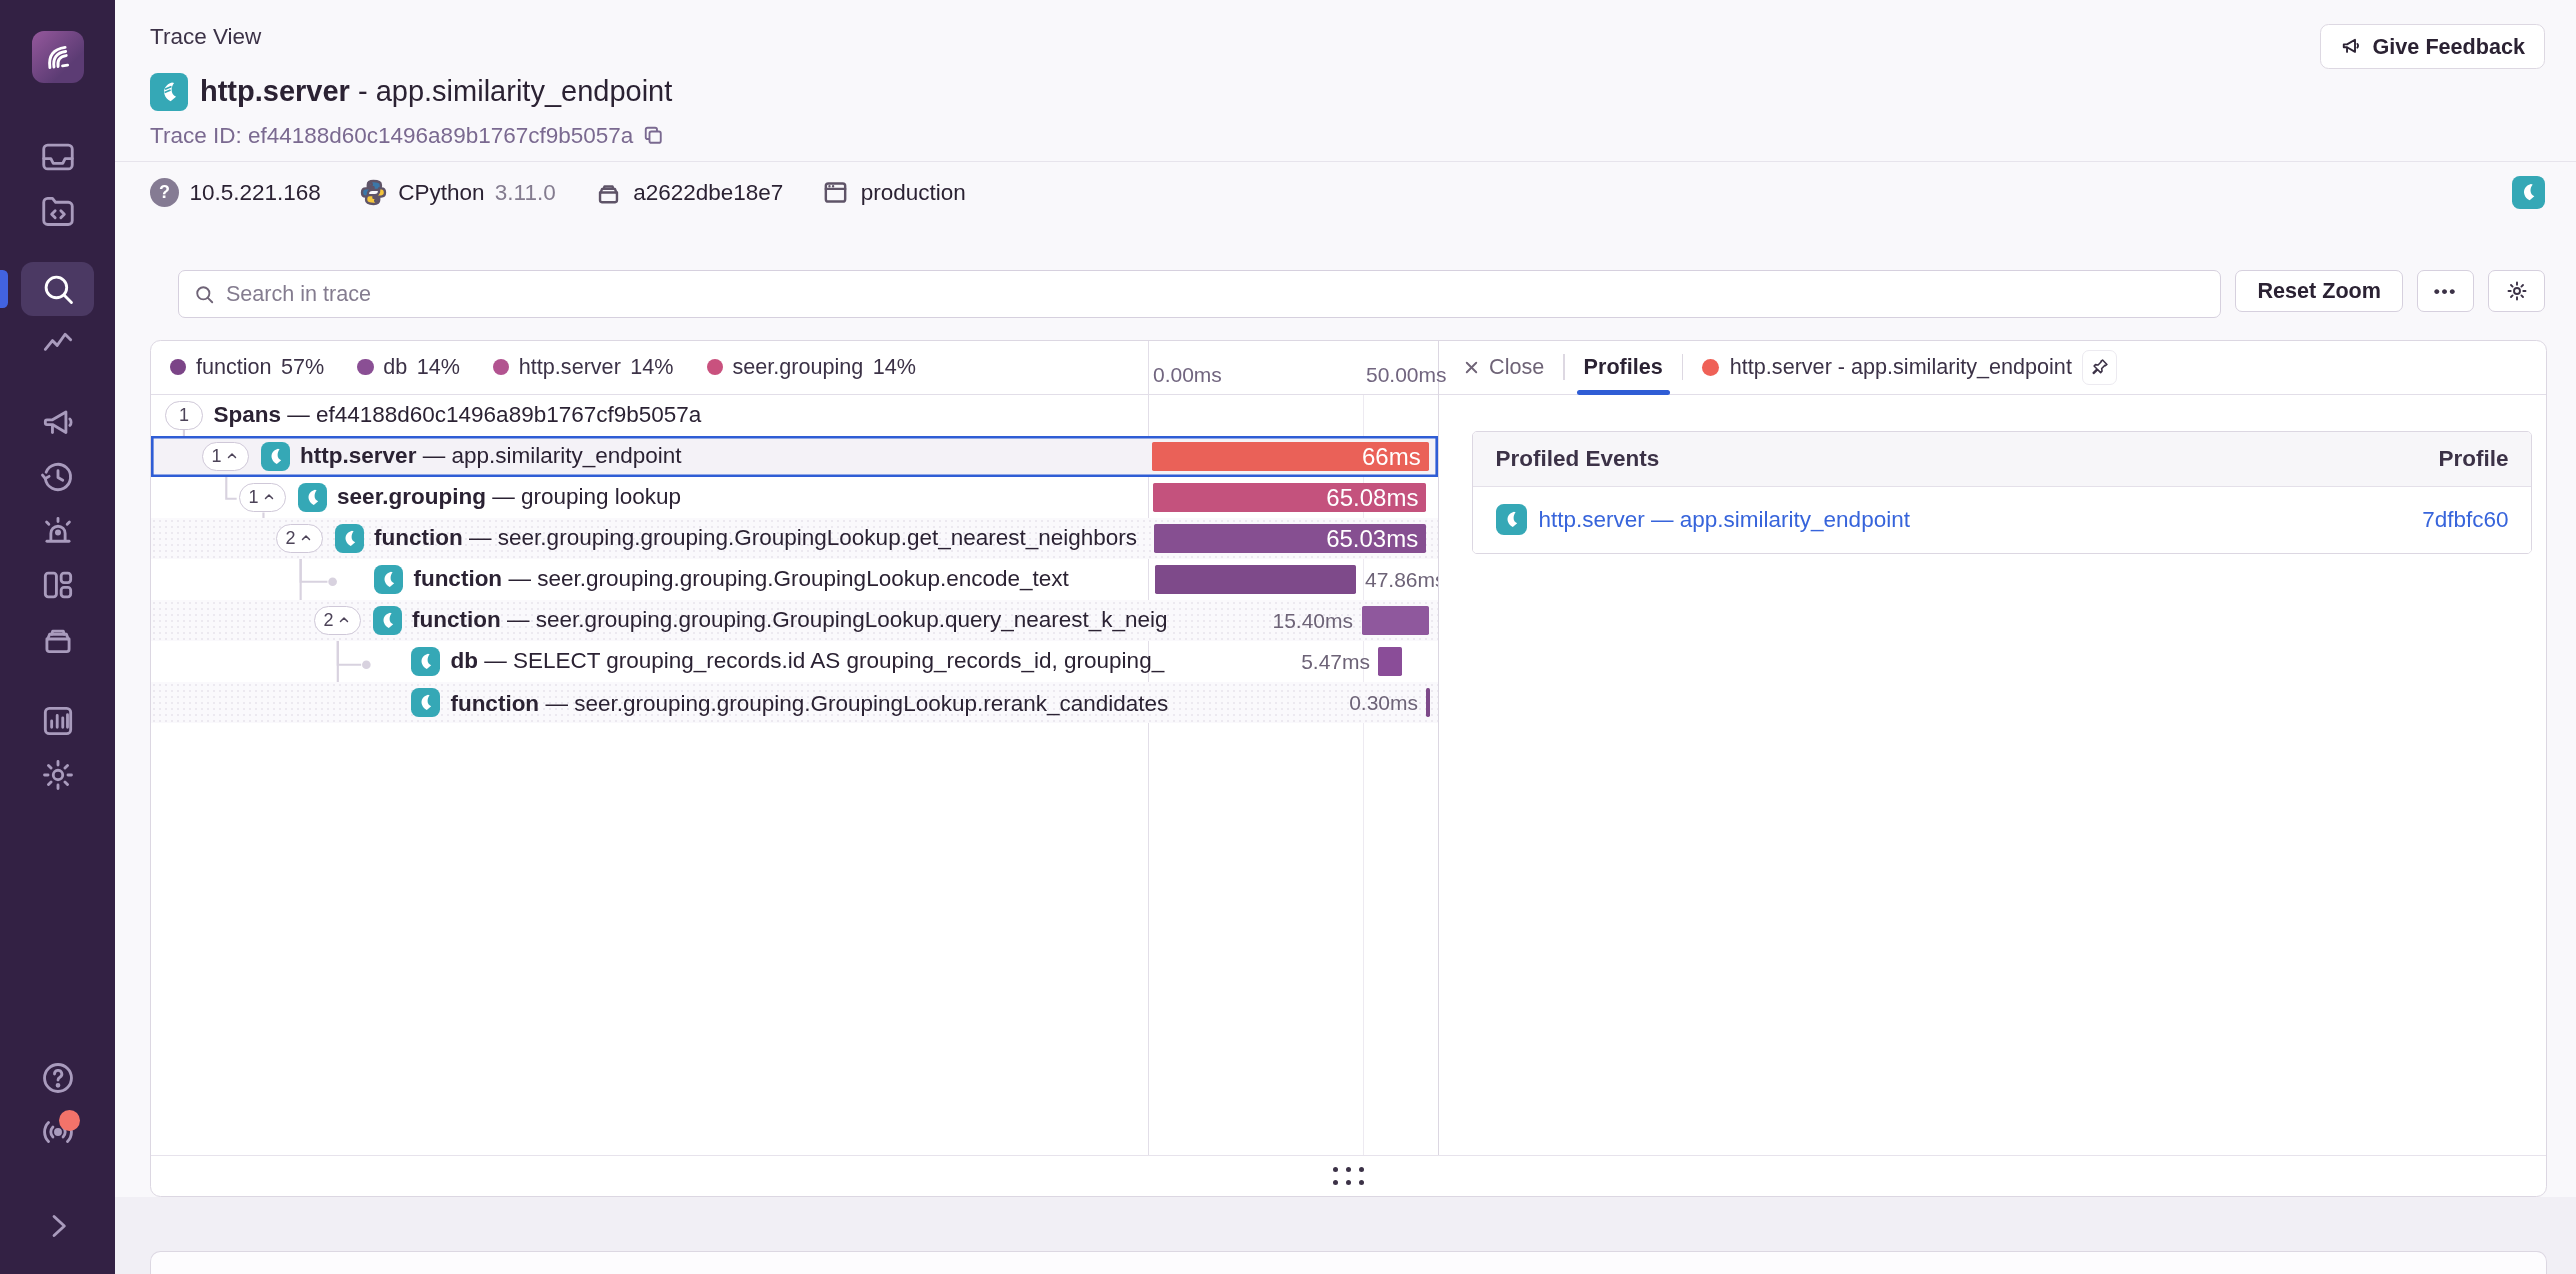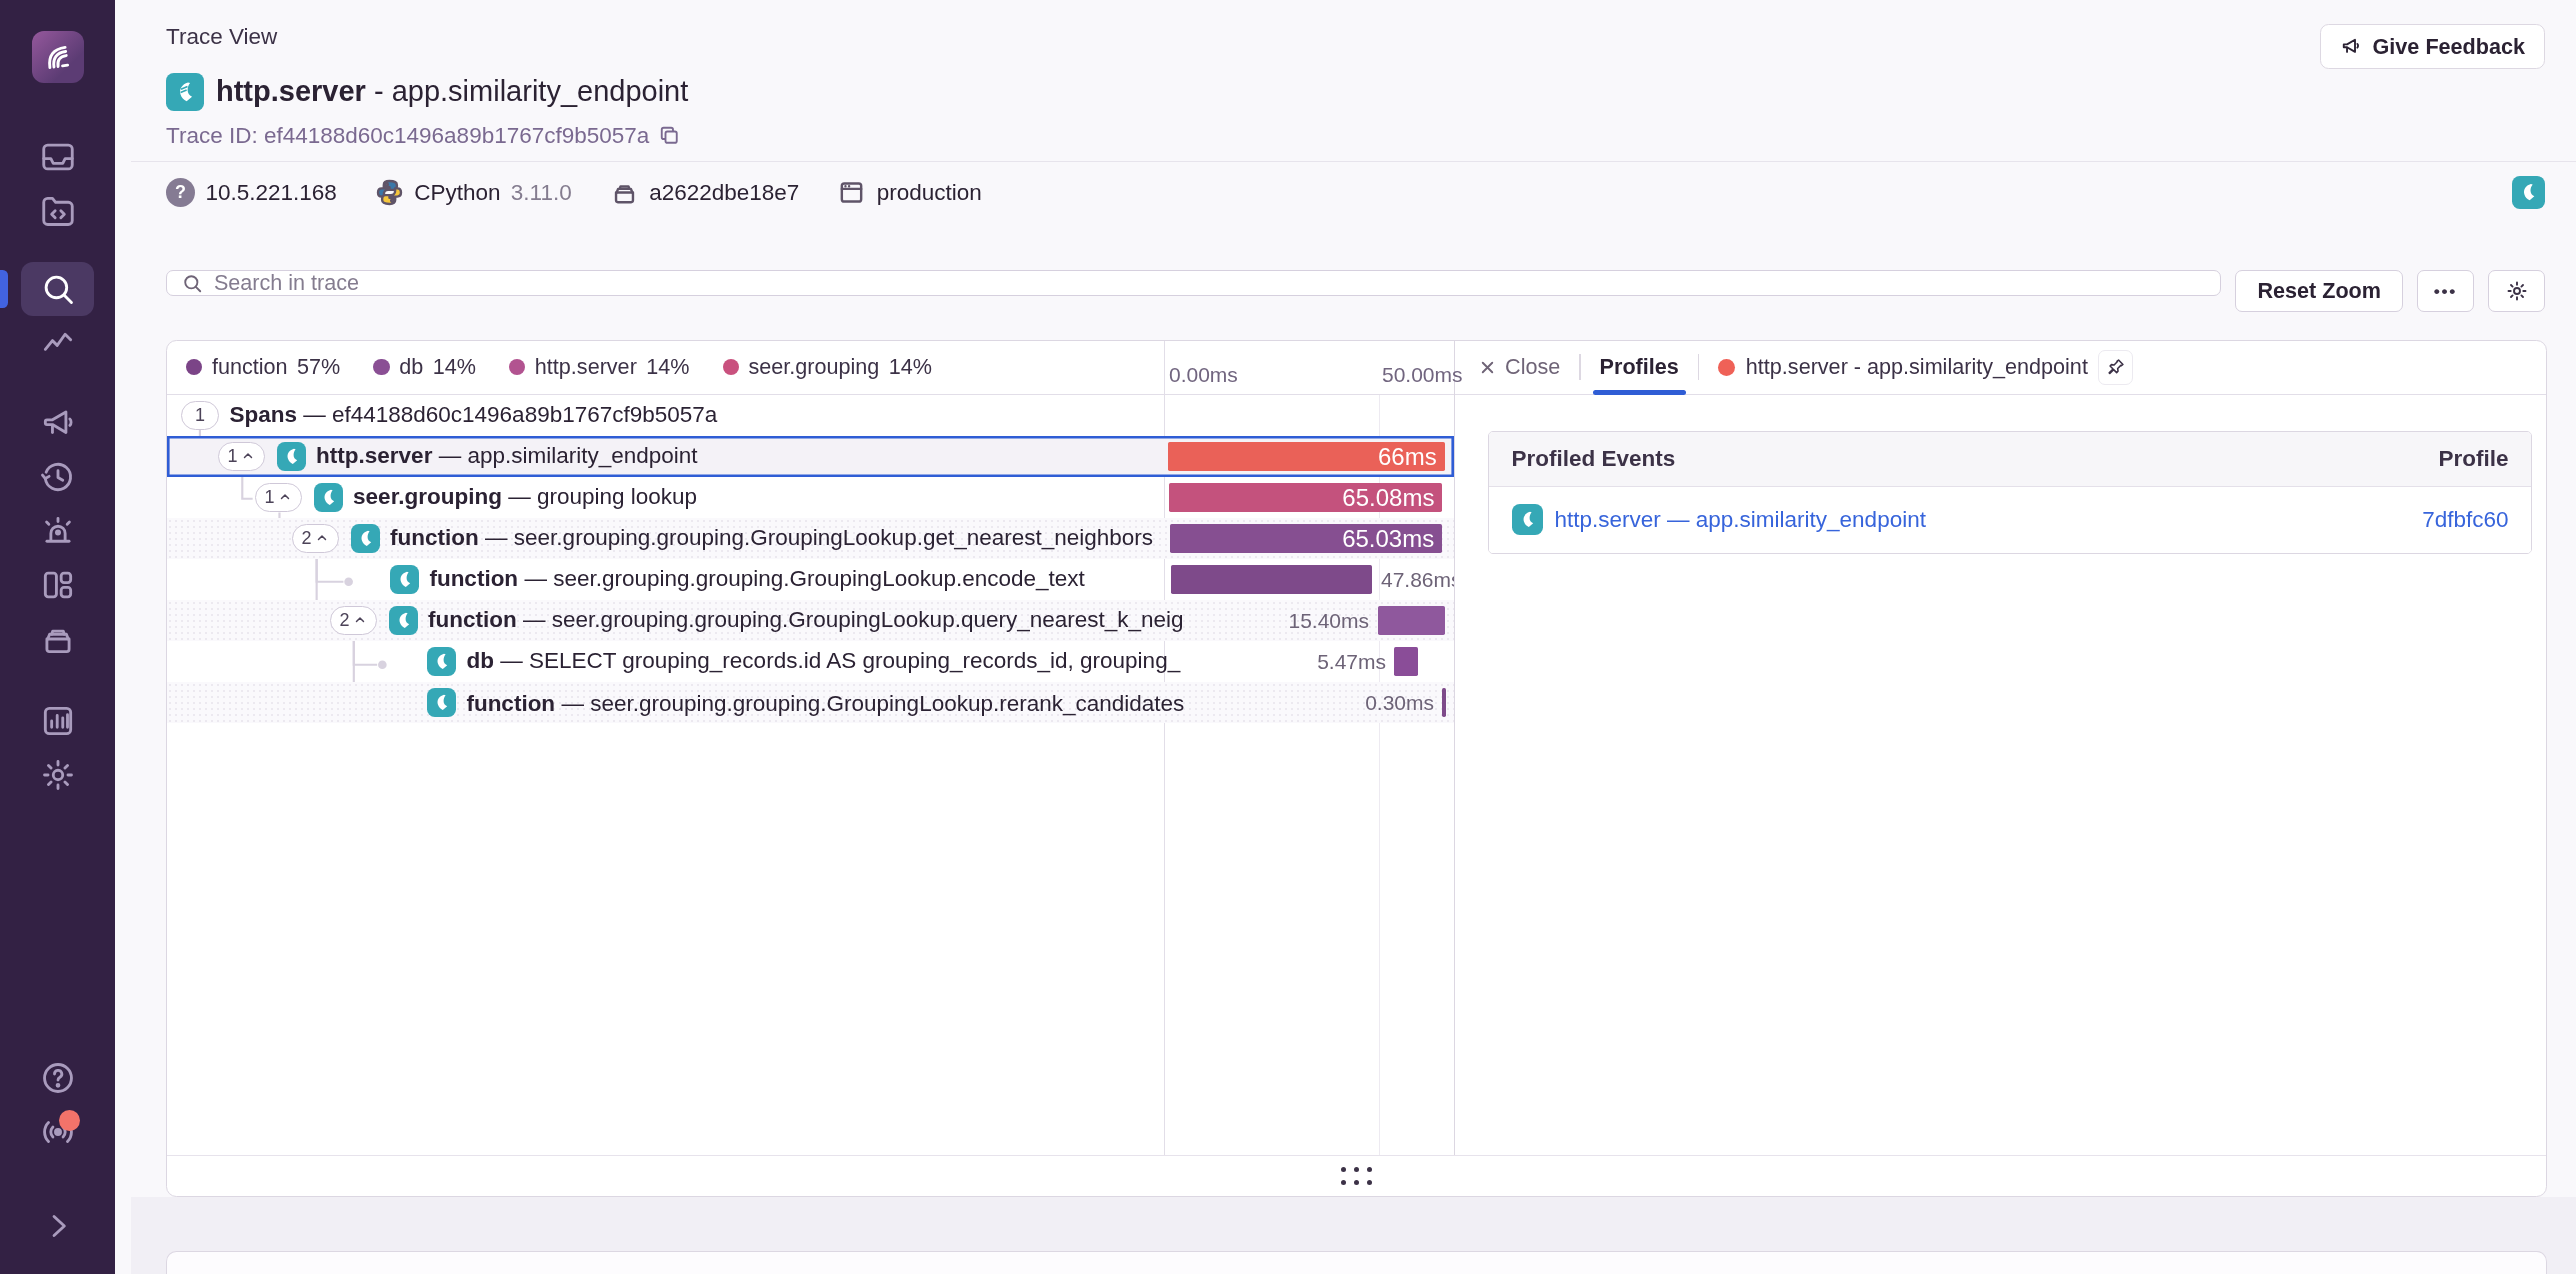--- a/index.html
+++ b/index.html
@@ -13,21 +13,21 @@
   .snav-item { width:73px; height:54px; display:flex; align-items:center; justify-content:center; position:relative; color:#a99bbd; }
   .snav-item svg { width:38px; height:38px; stroke:#a99bbd; fill:none; stroke-width:1.8; stroke-linecap:round; stroke-linejoin:round; }
   .snav-item.active { background:#4b3963; border-radius:12px; }
   .snav-item.active svg { stroke:#ffffff; }
   .active-indicator { position:absolute; left:-21.6px; top:7.8px; width:8.6px; height:38px; border-radius:0 5.2px 5.2px 0; background:#4263e0; }
   .sidebar-bottom { position:absolute; bottom:0; left:0; width:115px; display:flex; flex-direction:column; align-items:center; }
   .badge-dot { position:absolute; top:5.2px; right:14px; width:21px; height:21px; border-radius:50%; background:#f3736a; }
   .collapse-item { margin:40px 0 21px; }
 
   
-  .main { flex:1; display:flex; flex-direction:column;padding-left:16px; }
+  .main { flex:1; display:flex; flex-direction:column; }
   .header-block { height:162px; padding:24px 31px 0 35px; display:flex; justify-content:space-between; border-bottom:1.3px solid #e7e4ec; }
   .page-title { font-size:22.5px; color:#3c3247; }
   .title-row { display:flex; align-items:center; gap:12px; margin-top:22.5px; }
   .teal-icon { border-radius:7.8px; background:#35a8b6; display:flex; align-items:center; justify-content:center; flex:none; }
   .title-row .teal-icon { width:38px; height:38px; }
   .title-text { font-size:29px; color:#2b2233; }
   .title-text b { font-weight:700; }
   .trace-id-row { margin-top:12px; display:flex; align-items:center; gap:8.6px; font-size:22.5px; color:#7a6990; }
   .header-right { display:flex; flex-direction:column; align-items:flex-end; }
   .feedback-btn { height:45px; padding:0 19px; display:flex; align-items:center; gap:10.4px; background:#fff; border:1.3px solid #ddd8e2; border-radius:8.6px; font-size:21.6px; font-weight:700; color:#2b2233; }
@@ -40,21 +40,21 @@
   .meta-row { height:62px; padding:0 31px 0 35px; display:flex; align-items:center; gap:38px; }
   .meta-item { display:flex; align-items:center; gap:10.4px; font-size:22.5px; color:#2b2233; }
   .meta-dim { color:#847c8f; }
   .q-circle { width:29px; height:29px; border-radius:50%; background:#857b93; color:#fff; font-size:18px; font-weight:700; display:flex; align-items:center; justify-content:center; }
   .meta-ico { width:29px; height:29px; }
   .meta-ico svg { width:29px; height:29px; stroke:#5f5468; fill:none; stroke-width:2; stroke-linecap:round; stroke-linejoin:round; }
   .meta-spacer { flex:1; }
   .avatar-teal { width:33px; height:33px; border-radius:7.8px; }
 
   .search-zone { height:113px; padding:47px 31px 0 35px; display:flex; gap:14px; }
-  .search-box { flex:1; height:26px; background:#fff; border:1.3px solid #d6d0de; border-radius:7px; display:flex; align-items:center; padding:0 14px; gap:10.4px; }
+  .search-box { flex:1; height:48px; background:#fff; border:1.3px solid #d6d0de; border-radius:7px; display:flex; align-items:center; padding:0 14px; gap:10.4px;margin-left:28px; }
   .search-box input { border:none; outline:none; flex:1; font-size:21.6px; font-family:inherit; color:#2b2233; background:transparent; }
   .search-box input::placeholder { color:#847c8f; }
   .tool-btn { height:42px; background:#fff; border:1.3px solid #d6d0de; border-radius:7px; display:flex; align-items:center; justify-content:center; font-size:21.6px; font-weight:700; color:#2b2233; }
   .reset-btn { padding:0 21px; }
   .icon-btn { width:57px; color:#3c3247; letter-spacing:1.7px; }
 
   
   .trace-panel { margin:3.5px 29px 0 35px; height:860px; background:#fff; border:1.3px solid #dcd7e2; border-radius:10.4px; display:flex; flex-direction:column; overflow:hidden; }
   .panel-main { flex:1; display:flex; min-height:0; }
   .trace-grid { width:1287px; flex:none; display:flex; flex-direction:column; position:relative; }

